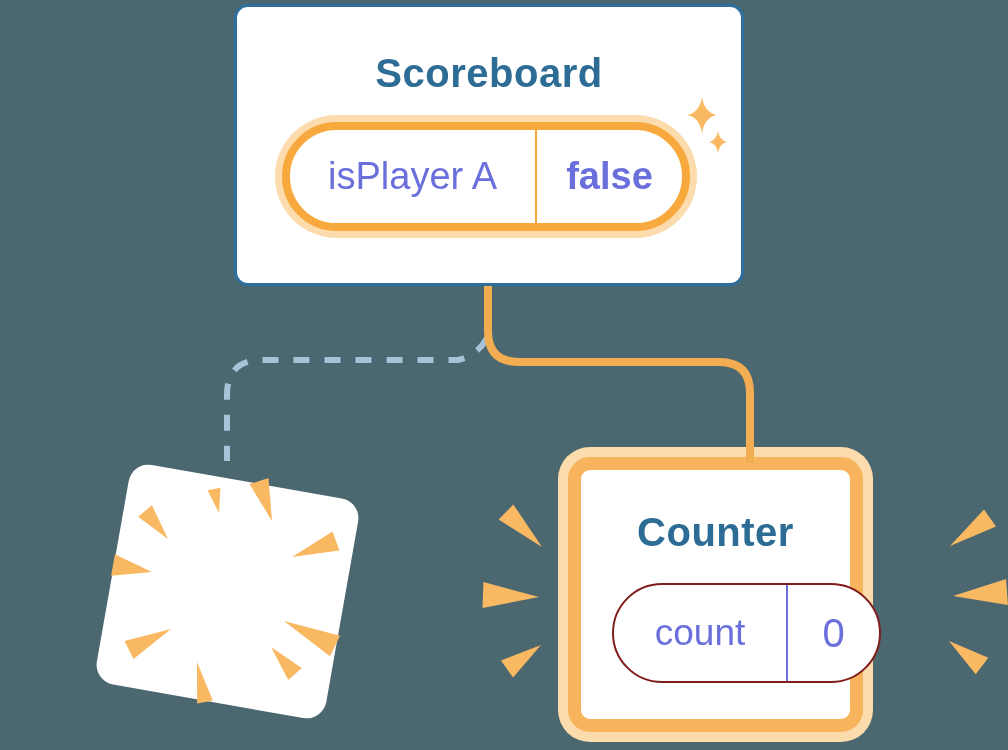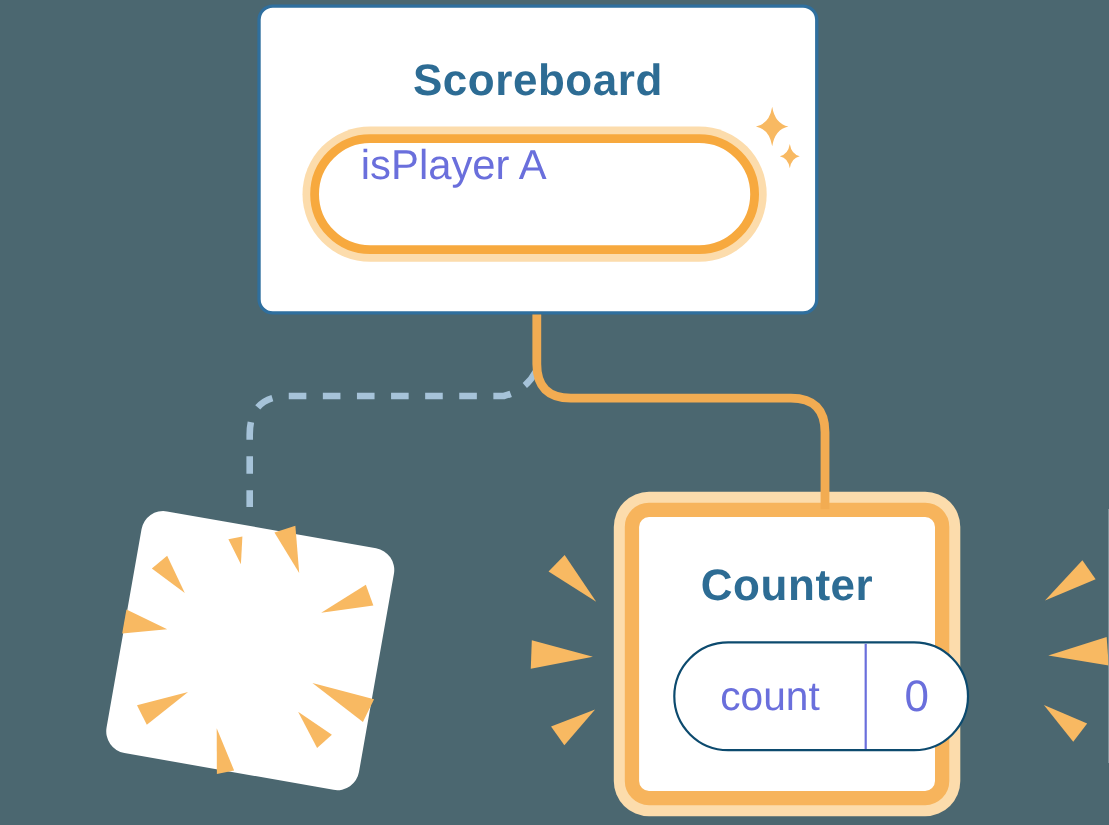--- a/index.html
+++ b/index.html
@@ -46,21 +46,20 @@
     width: 408px;
     height: 109px;
     box-sizing: border-box;
     background: #FFFFFF;
     border: 8px solid #F7A93E;
     border-radius: 999px;
     box-shadow: 0 0 0 7px #FCDCAC;
     display: flex;
     align-items: stretch;
     overflow: hidden;
-    flex-direction: column;
   }
   .state-pill-highlight .state-name {
     width: 245px;
     display: flex;
     align-items: center;
     justify-content: center;
     color: #6A6FDC;
     font-size: 38px;
   }
   .state-pill-highlight .pill-divider {
@@ -94,21 +93,21 @@
     margin-top: 40px;
   }
   .state-pill-plain {
     position: absolute;
     left: 31px;
     top: 113px;
     width: 269px;
     height: 100px;
     box-sizing: border-box;
     background: #FFFFFF;
-    border: 2px solid #0c4a6e;
+    border: 2px solid #7f1d1d;
     border-radius: 999px;
     display: flex;
     align-items: stretch;
     overflow: hidden;
   }
   .state-pill-plain .state-name {
     width: 172px;
     display: flex;
     align-items: center;
     justify-content: center;
@@ -153,20 +152,21 @@
 
 <div class="stage">
 
   <div class="poof-card"></div>
 
   <div class="scoreboard-card">
     <div class="card-title">Scoreboard</div>
     <div class="state-pill-highlight">
       <div class="state-name">isPlayer A</div>
       <div class="pill-divider"></div>
+      <div class="state-value">false</div>
     </div>
   </div>
 
   <div class="counter-card">
     <div class="card-title">Counter</div>
     <div class="state-pill-plain">
       <div class="state-name">count</div>
       <div class="pill-divider"></div>
       <div class="state-value">0</div>
     </div>

